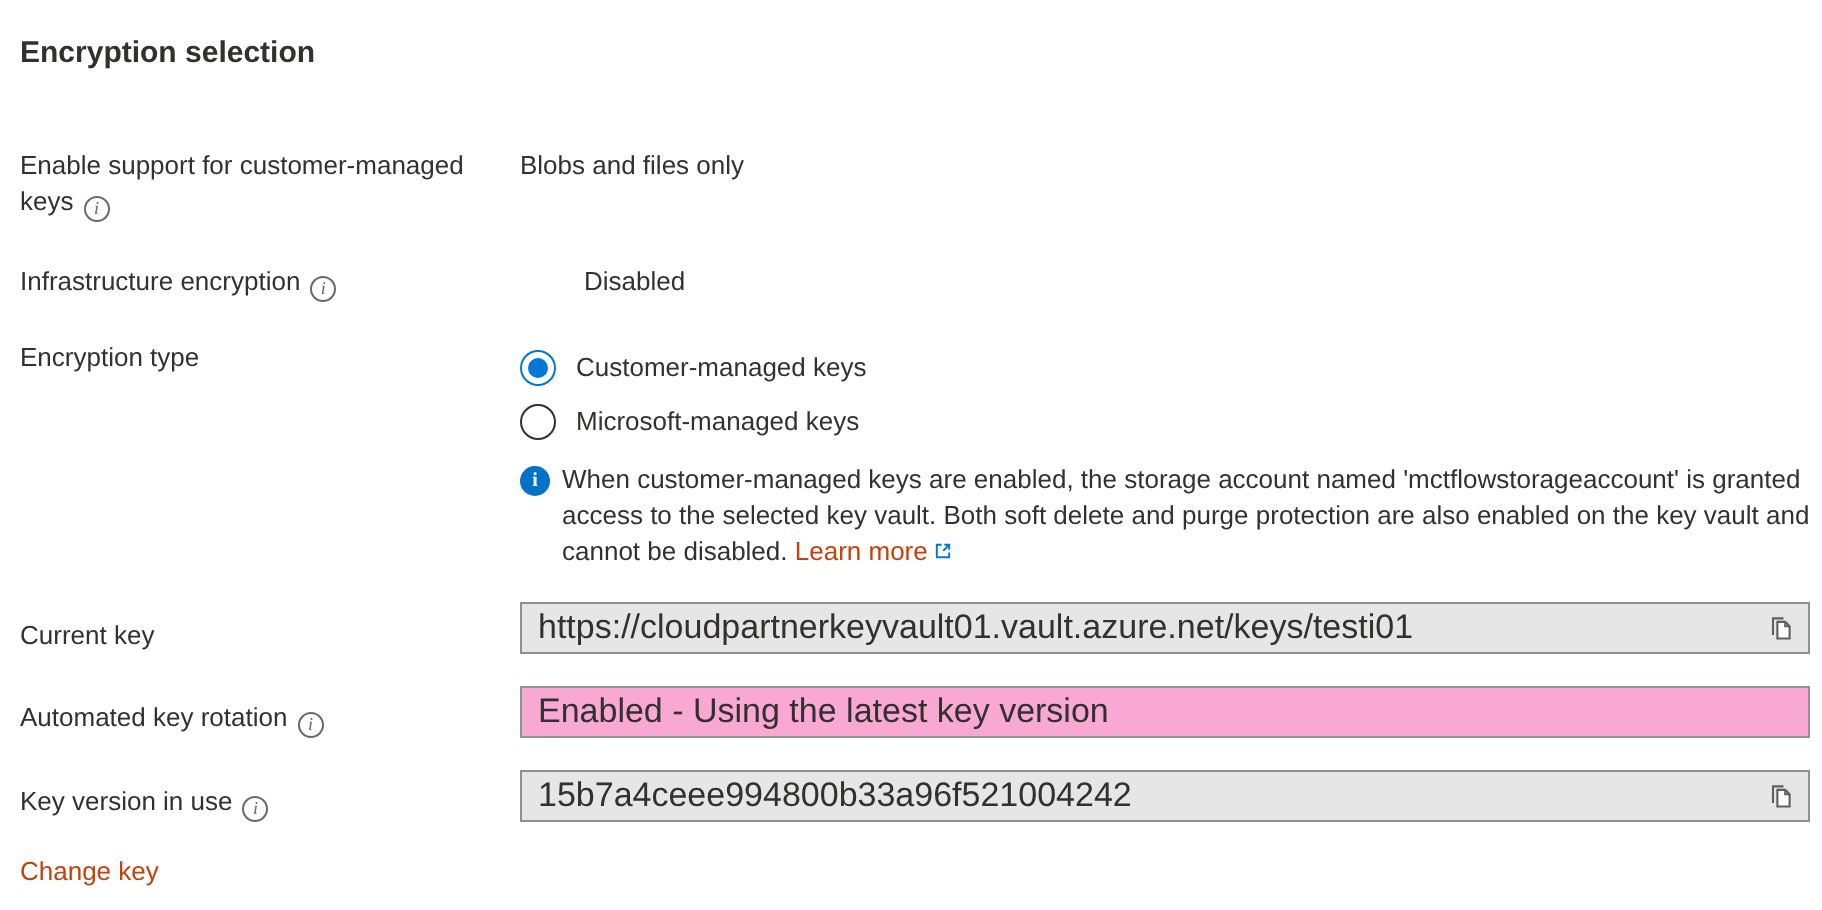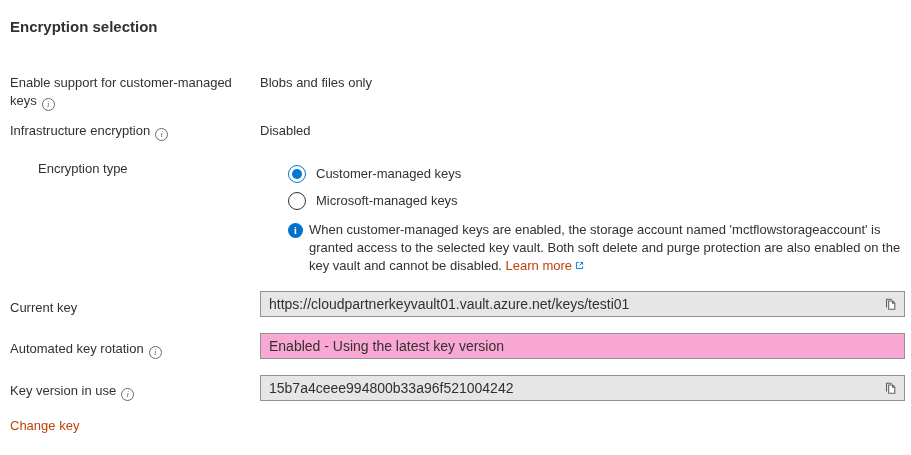--- a/index.html
+++ b/index.html
@@ -26,22 +26,22 @@
   .row { display: flex; align-items: flex-start; }
   .row-label {
     width: 250px;
     flex-shrink: 0;
     line-height: 18px;
     padding-right: 20px;
   }
   .row-value { flex: 1; line-height: 18px; }
 
   .r1 { margin-top: 38px; }
-  .r2 { margin-top: 11px; }
-  .r3 { margin-top: 19px; margin-left: 28px; }
+  .r2 { margin-top: 21px; gap: 32px; }
+  .r3 { margin-top: 19px; }
 
   .info-icon {
     display: inline-block;
     width: 13px; height: 13px;
     border: 1px solid #6b6966;
     border-radius: 50%;
     font-size: 9px;
     line-height: 11px;
     text-align: center;
     color: #6b6966;
@@ -109,21 +109,21 @@
     background: #f9a8d4;
     width: 100%;
   }
   .field-wrap.readonly { background: #e6e6e6; }
   .field-wrap input {
     flex: 1;
     border: none;
     outline: none;
     background: transparent;
     font-family: "Liberation Sans", "DejaVu Sans", sans-serif;
-    font-size: 14px;
+    font-size: 17px;
     color: #323130;
     padding: 0 8px;
     height: 100%;
   }
   .copy-btn {
     width: 28px; height: 100%;
     border: none;
     background: transparent;
     display: flex; align-items: center; justify-content: center;
     cursor: pointer;

